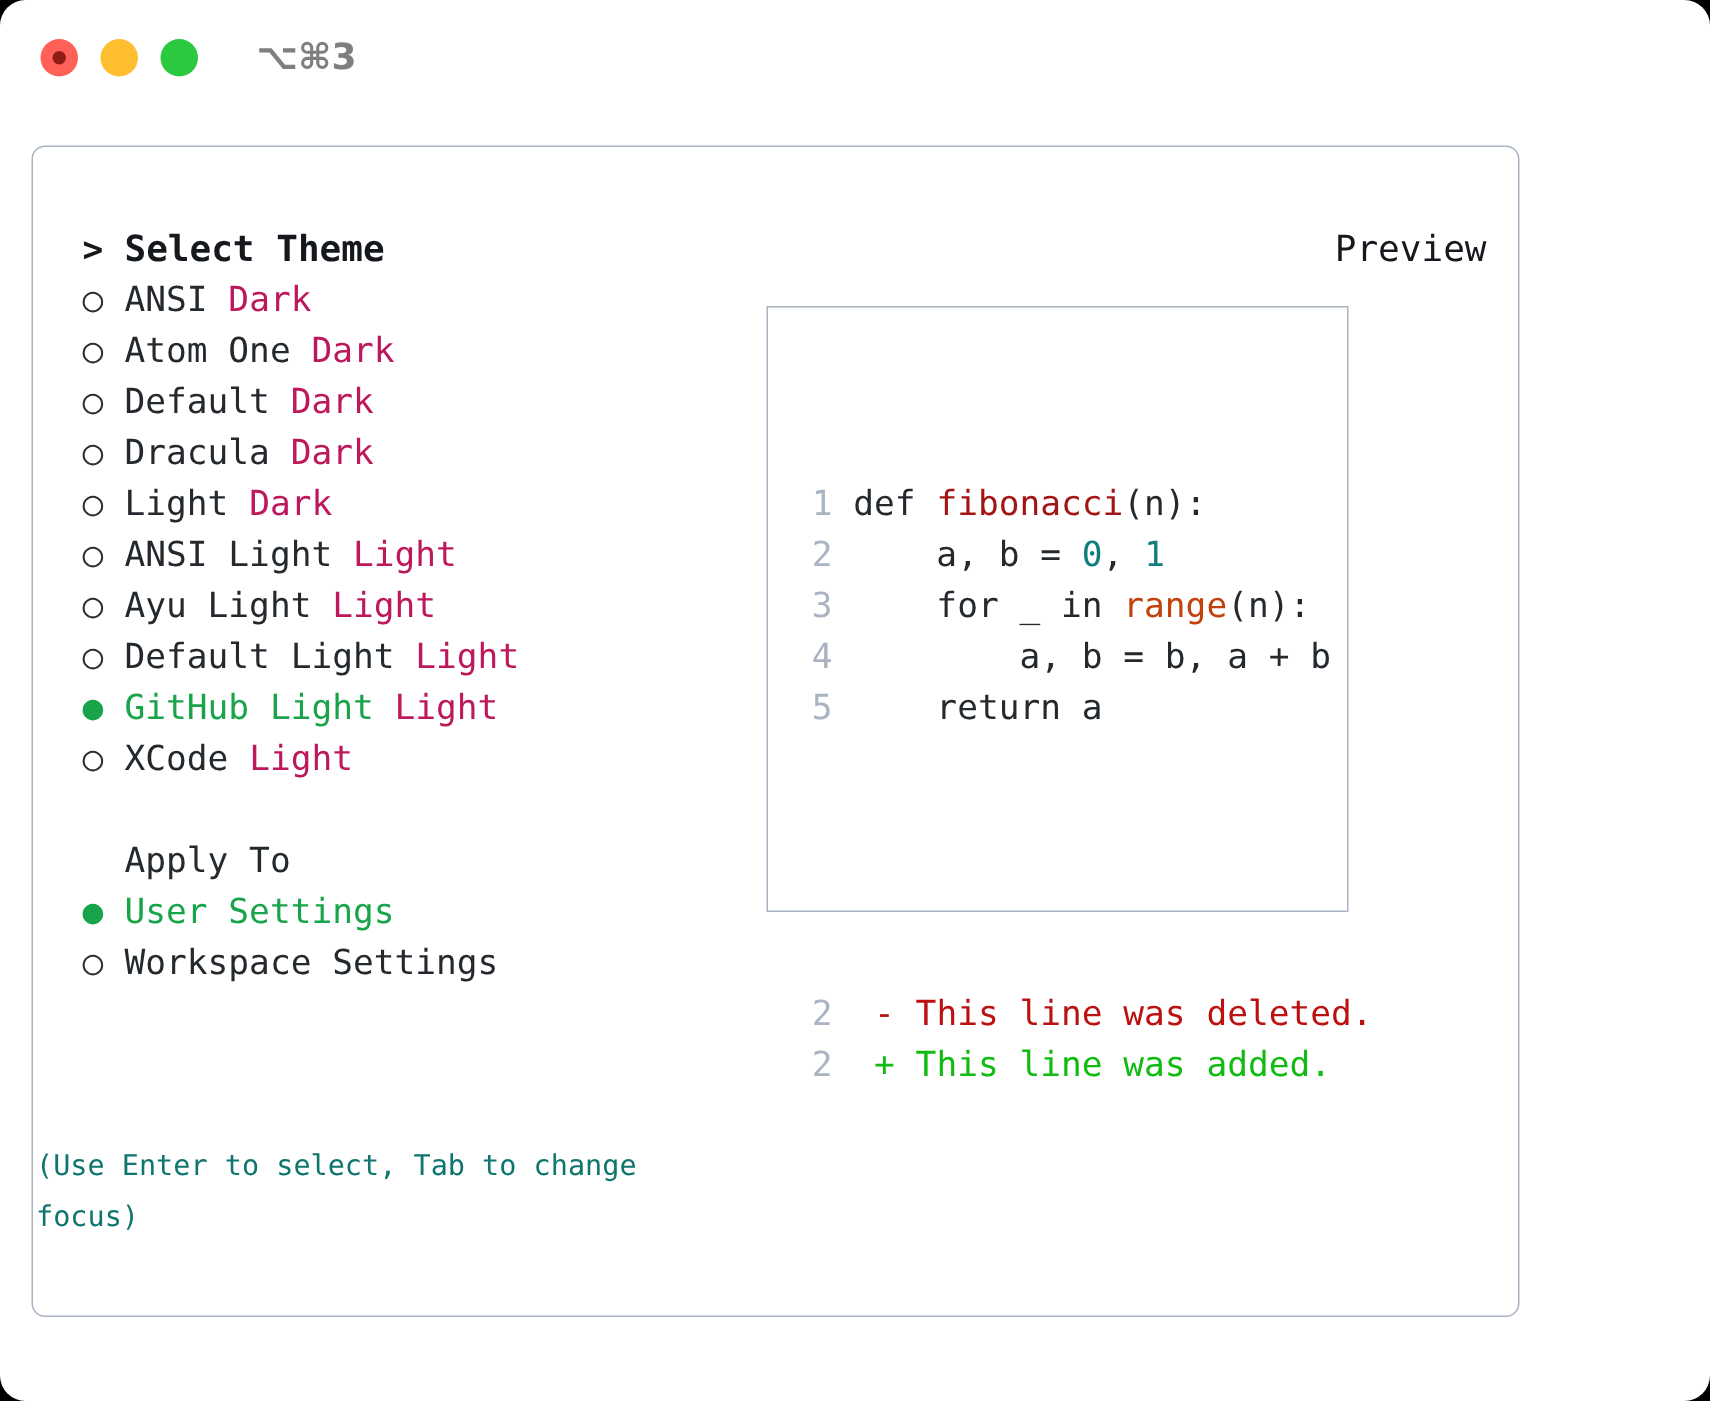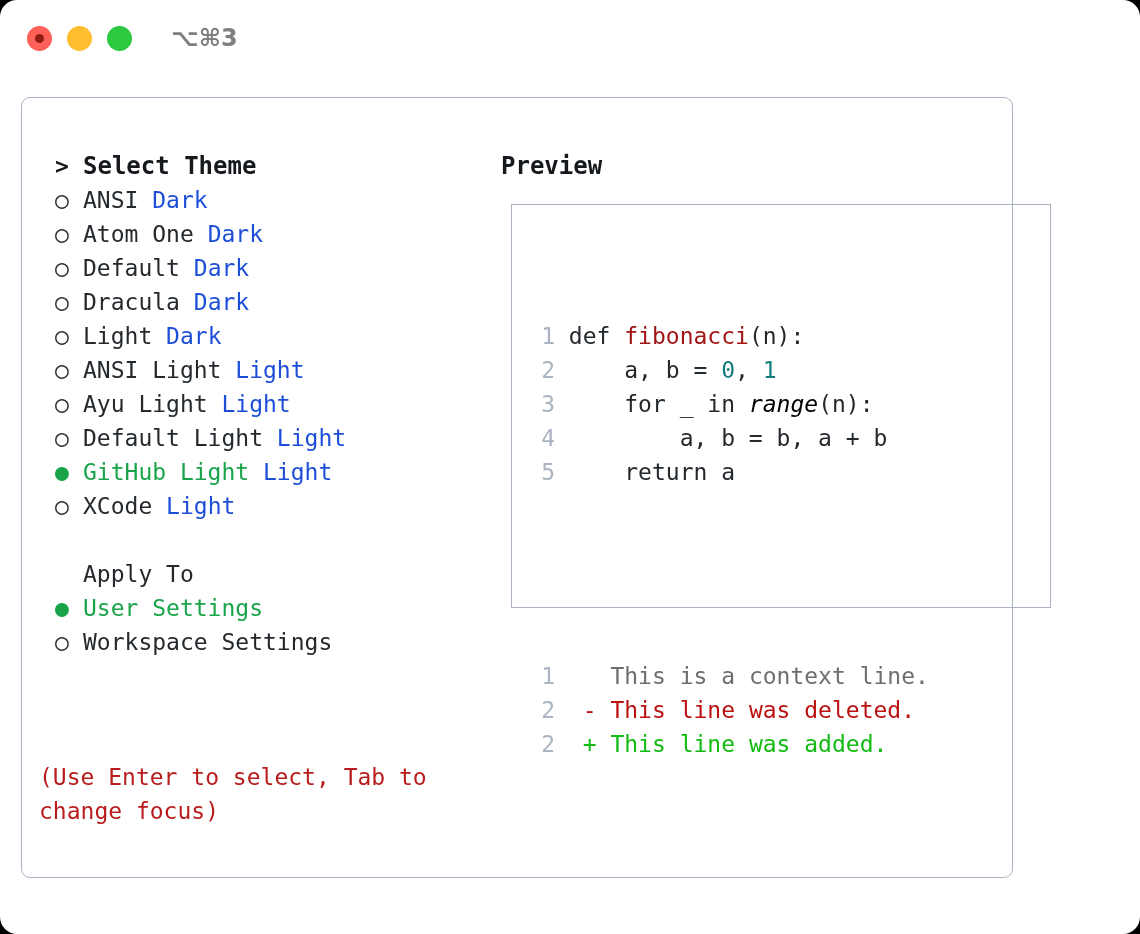--- a/index.html
+++ b/index.html
@@ -101,53 +101,54 @@
   .header-row {
     font-weight: bold;
     font-size: 24px;
     color: #15191d;
   }
   .header-row .bullet { color: #15191d; font-weight: bold; }
 
   .label-sel { color: #19a44a; margin-top: 23px; }
 
   .tag {
-    color: #1d4ed8;
+    color: #be185d;
   }
 
   .spacer-sm { height: 34px; }
 
   #help-text {
     position: absolute;
-    left: 17px;
+    left: 2px;
     top: 662px;
     width: 420px;
-    font-size: 23px;
-    line-height: 34px;
-    color: #b91c1c;
+    font-size: 19px;
+    line-height: 34px;
+    color: #0f766e;
   }
 
   
   #right-col {
     position: absolute;
     left: 479px;
     top: 51px;
     width: 490px;
   }
   #preview-title {
     font-size: 24px;
-    font-weight: bold;
+    font-weight: normal;
     color: #15191d;
     line-height: 34px;
+    text-align: right;
   }
   #preview-box {
     position: absolute;
     left: 489px;
     top: 106px;
-    width: 540px;
+    width: 388px;
     height: 404px;
     border: 1.6px solid #aab4c2;
     box-sizing: border-box;
   }
   #code-area {
     position: absolute;
     left: 21px;
     top: 46px;
     font-size: 23px;
     line-height: 34px;
@@ -155,21 +156,21 @@
   }
   .ln {
     display: inline-block;
     width: 22px;
     text-align: right;
     color: #aab4c2;
   }
   .cl { color: #24292e; }
   .c-fn  { color: #a31515; }
   .c-num { color: #117d7d; }
-  .c-kw  { color: #000000; font-style: italic; }
+  .c-kw  { color: #c2410c; }
   .c-ctx { color: #6e6e6e; }
   .c-del { color: #bb1111; }
   .c-add { color: #12bb12; }
   .blank-line { height: 34px; }
 </style>
 </head>
 <body>
 
 <div id="window">
 
@@ -216,18 +217,18 @@
     <div id="help-text">(Use Enter to select, Tab to change focus)</div>
 
     <div id="right-col">
       <div id="preview-title">Preview</div>
     </div>
 
     <div id="preview-box">
       <div id="code-area">
         <div id="code-lines"><div><span class="ln">1</span> <span class="cl">def </span><span class="c-fn">fibonacci</span><span class="cl">(n):</span></div><div><span class="ln">2</span> <span class="cl">    a, b = </span><span class="c-num">0</span><span class="cl">, </span><span class="c-num">1</span></div><div><span class="ln">3</span> <span class="cl">    for _ in </span><span class="c-kw">range</span><span class="cl">(n):</span></div><div><span class="ln">4</span> <span class="cl">        a, b = b, a + b</span></div><div><span class="ln">5</span> <span class="cl">    return a</span></div></div>
         <div class="blank-line"></div>
-        <div id="diff-lines"><div><span class="ln">1</span>  <span class="c-ctx"> </span><span class="c-ctx"> This is a context line.</span></div><div><span class="ln">2</span>  <span class="c-del">-</span><span class="c-del"> This line was deleted.</span></div><div><span class="ln">2</span>  <span class="c-add">+</span><span class="c-add"> This line was added.</span></div></div>
+        <div id="diff-lines"><div><span class="ln">2</span>  <span class="c-del">-</span><span class="c-del"> This line was deleted.</span></div><div><span class="ln">2</span>  <span class="c-add">+</span><span class="c-add"> This line was added.</span></div></div>
       </div>
     </div>
 
   </div>
 </div>
 
 </body></html>

